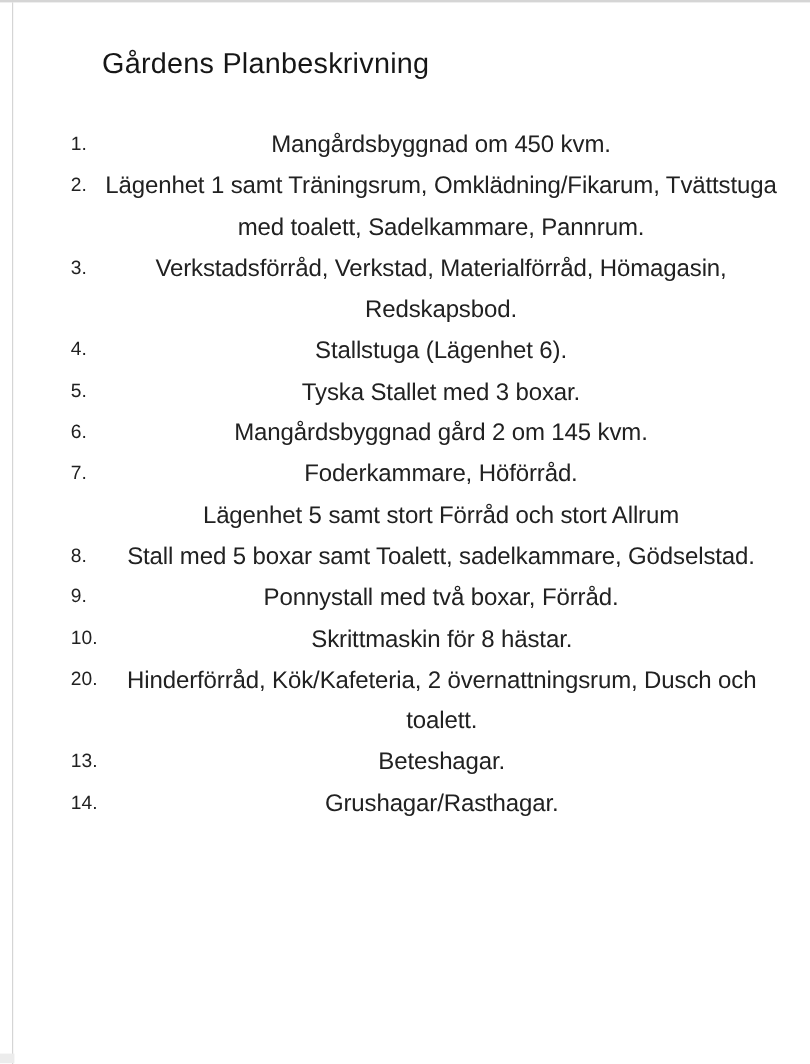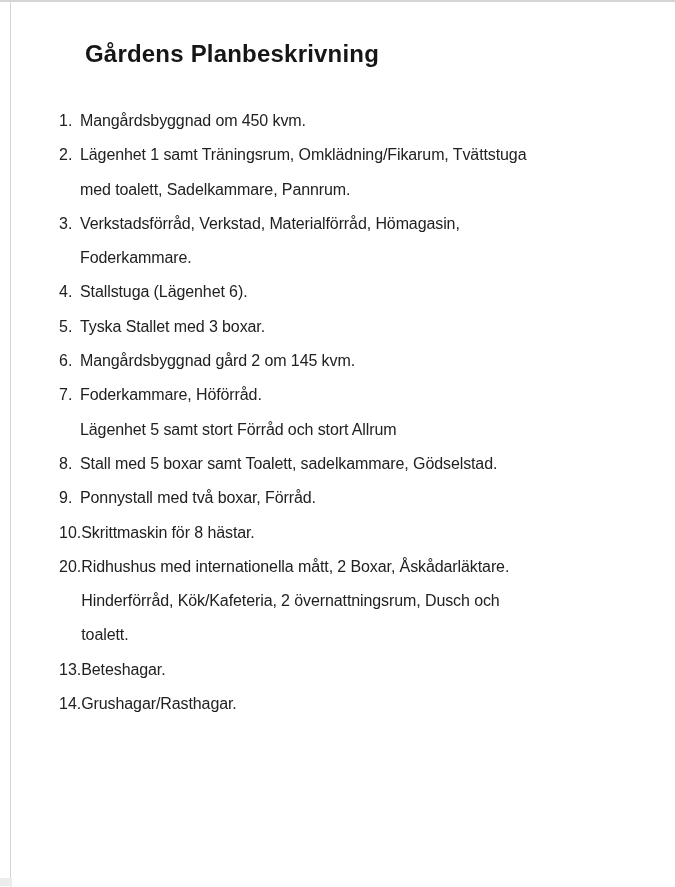--- a/index.html
+++ b/index.html
@@ -37,21 +37,21 @@
     height: 8px;
     background: #ececec;
   }
   .doc-title {
     position: absolute;
     left: 85px;
     top: 38px;
     margin: 0;
     font-size: 24px;
     line-height: 32px;
-    font-weight: 700;
+    font-weight: 400;
     letter-spacing: 0.2px;
     color: #161616;
     white-space: nowrap;
   }
   .plan-list {
     position: absolute;
     left: 59px;
     top: 104px;
     width: 596px;
   }
@@ -63,24 +63,25 @@
     flex: 0 0 auto;
     min-width: 21px;
     font-size: 16px;
     line-height: 34.3px;
     white-space: pre;
   }
   .plan-item .txt {
     flex: 1 1 auto;
   }
   .plan-item .line {
-    font-size: 16px;
+    font-size: 20px;
     line-height: 34.3px;
     letter-spacing: -0.1px;
     white-space: nowrap;
+    text-align: center;
   }
 </style>
 </head>
 <body>
 
 <div class="top-edge"></div>
 <div class="left-edge"></div>
 <div class="corner-mark"></div>
 
 <div>
@@ -97,21 +98,21 @@
         <span class="num">2.</span>
         <div class="txt">
           <div class="line">Lägenhet 1 samt Träningsrum, Omklädning/Fikarum, Tvättstuga</div>
           <div class="line">med toalett, Sadelkammare, Pannrum.</div>
         </div>
       </div>
       <div class="plan-item">
         <span class="num">3.</span>
         <div class="txt">
           <div class="line">Verkstadsförråd, Verkstad, Materialförråd, Hömagasin,</div>
-          <div class="line">Foderkammare.</div>
+          <div class="line">Redskapsbod.</div>
         </div>
       </div>
       <div class="plan-item">
         <span class="num">4.</span>
         <div class="txt">
           <div class="line">Stallstuga (Lägenhet 6).</div>
         </div>
       </div>
       <div class="plan-item">
         <span class="num">5.</span>
@@ -146,21 +147,20 @@
       </div>
       <div class="plan-item">
         <span class="num">10.</span>
         <div class="txt">
           <div class="line">Skrittmaskin för 8 hästar.</div>
         </div>
       </div>
       <div class="plan-item">
         <span class="num">20.</span>
         <div class="txt">
-          <div class="line">Ridhushus med internationella mått, 2 Boxar, Åskådarläktare.</div>
           <div class="line">Hinderförråd, Kök/Kafeteria, 2 övernattningsrum, Dusch och</div>
           <div class="line">toalett.</div>
         </div>
       </div>
       <div class="plan-item">
         <span class="num">13.</span>
         <div class="txt">
           <div class="line">Beteshagar.</div>
         </div>
       </div>

